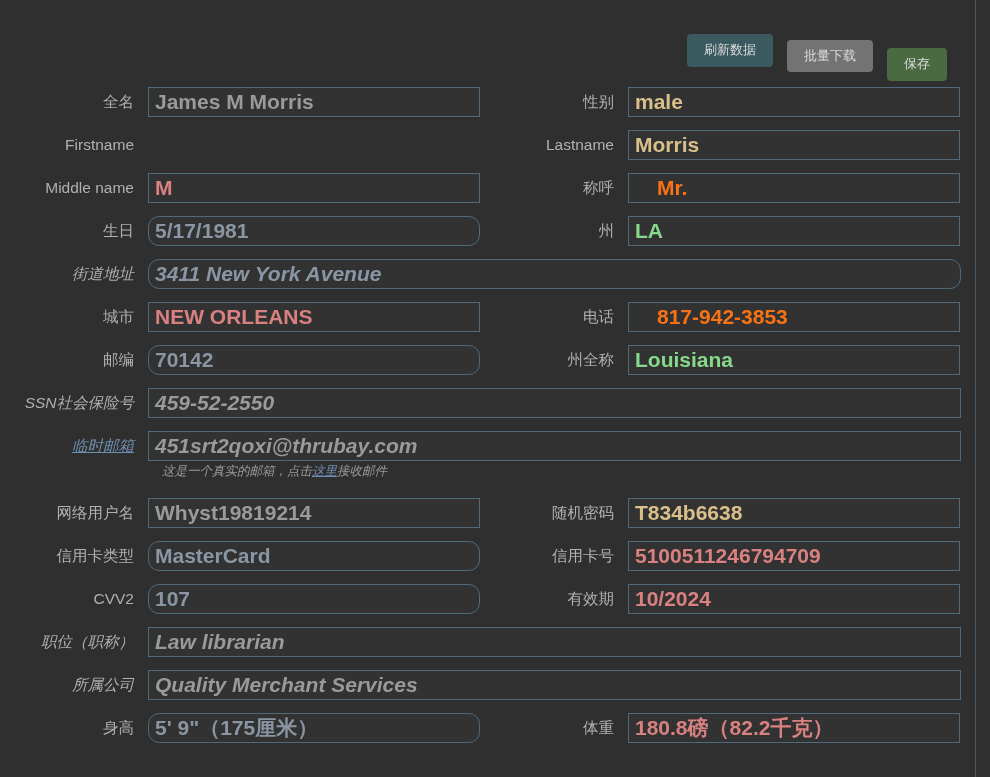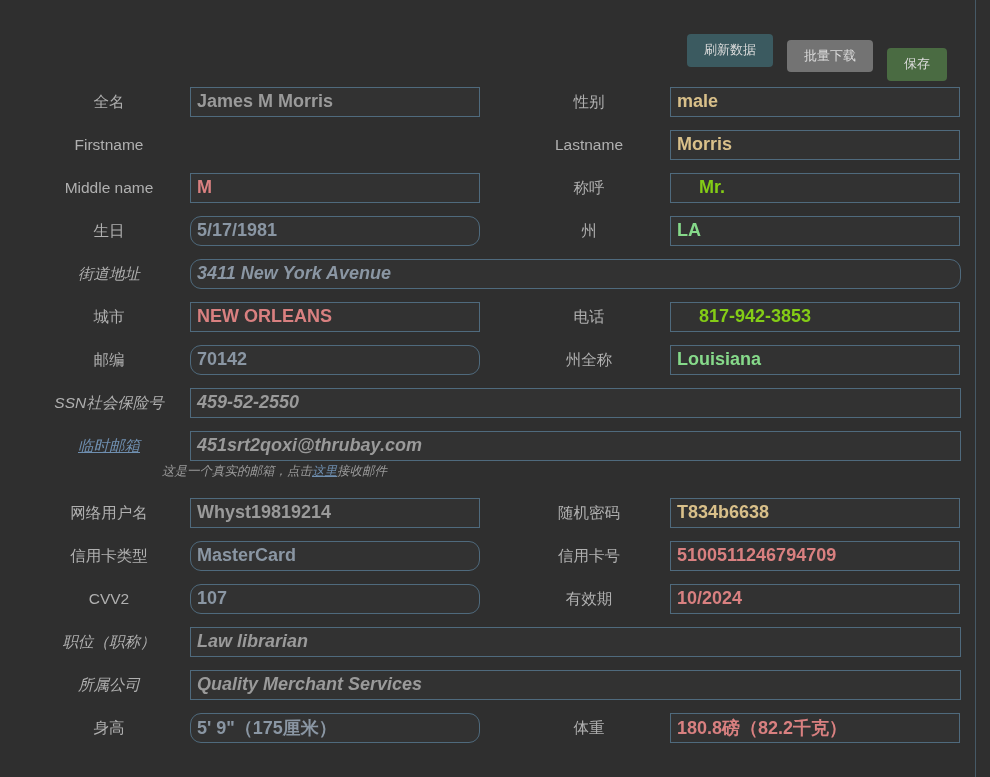--- a/index.html
+++ b/index.html
@@ -74,58 +74,57 @@
     display: flex;
     align-items: center;
     box-sizing: border-box;
   }
   .cell.half { width: 480px; flex: 0 0 480px; }
   .cell.full { width: 961px; flex: 0 0 961px; font-style: italic; }
 
   .label {
     flex: 0 0 auto;
     width: 148px;
-    text-align: center;
+    text-align: right;
     padding-right: 14px;
     box-sizing: border-box;
     font-size: 15.5px;
     color: #b0b0b0;
     white-space: nowrap;
     line-height: 30px;
-    margin-left: 42px;
   }
   .label.link {
     color: #6f8fb0;
     text-decoration: underline;
     cursor: pointer;
   }
 
   .field {
     flex: 1 1 auto;
     min-width: 0;
     height: 30px;
     border: 1px solid #4f6a7d;
     background: #323232;
     display: flex;
     align-items: center;
     padding: 0 6px;
     box-sizing: border-box;
-    font-size: 18px;
+    font-size: 21px;
     font-weight: bold;
     white-space: nowrap;
     overflow: hidden;
     cursor: text;
   }
 
   
   .v-grey   { color: #9a9a9a; }
   .v-slate  { color: #8a96a3; border-radius: 11px; }
   .v-gold   { color: #d9c08a; }
   .v-salmon { color: #d98080; }
-  .v-pink   { color: #84cc16; padding-left: 28px; }
+  .v-pink   { color: #f97316; padding-left: 28px; }
   .v-green  { color: #86d98a; }
 
   
   .hint-row {
     display: flex;
     margin-top: 2px;
     margin-bottom: 18px;
   }
   .hint-spacer { width: 148px; flex: 0 0 148px; }
   .hint {

